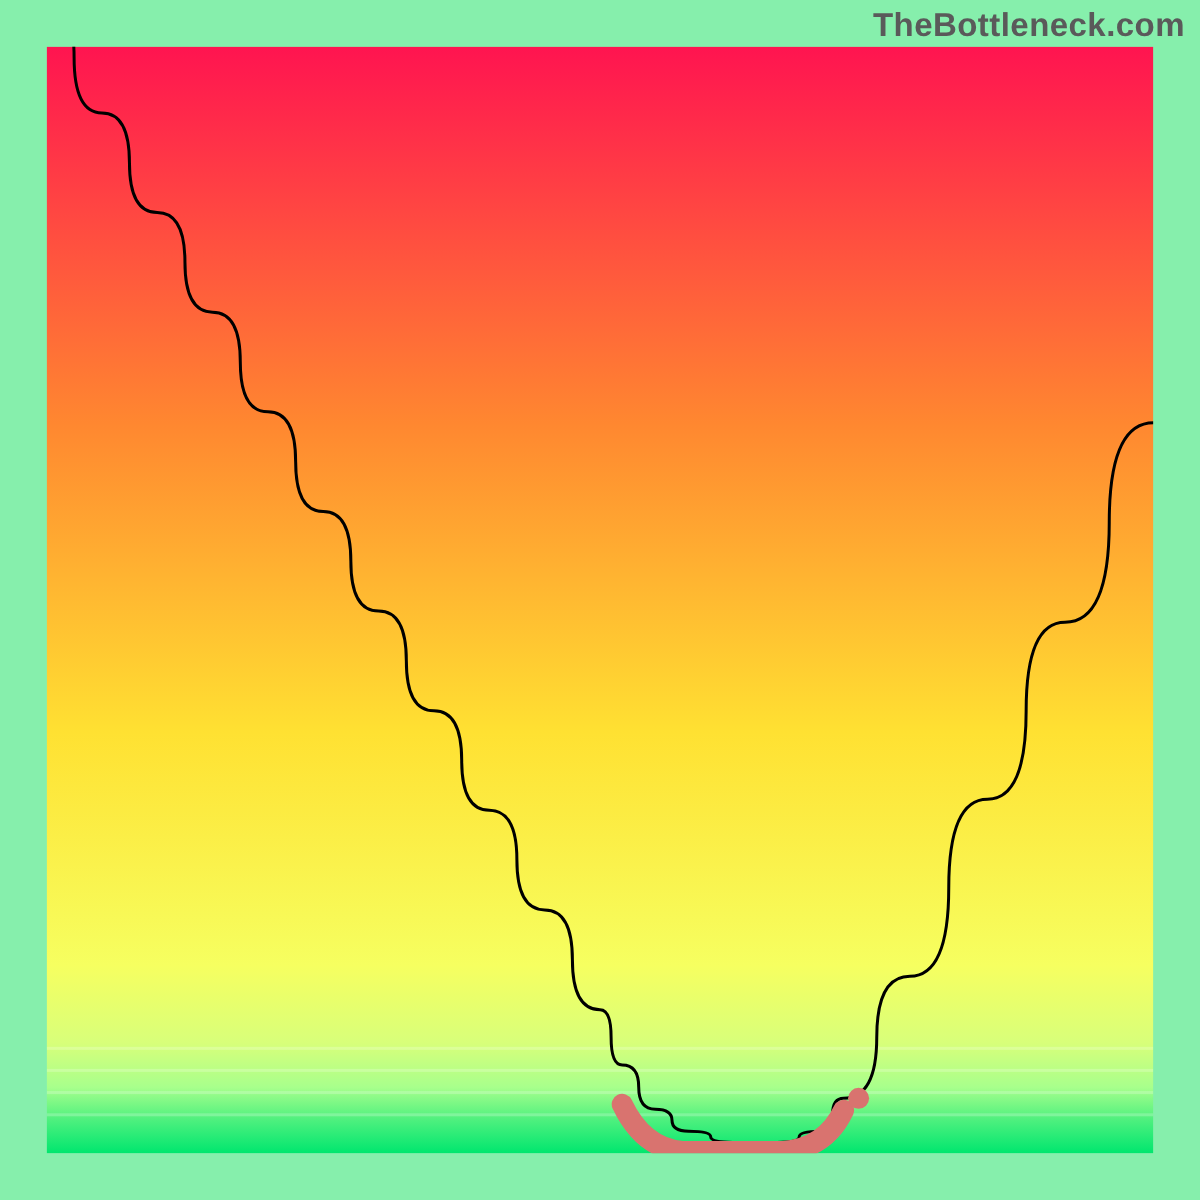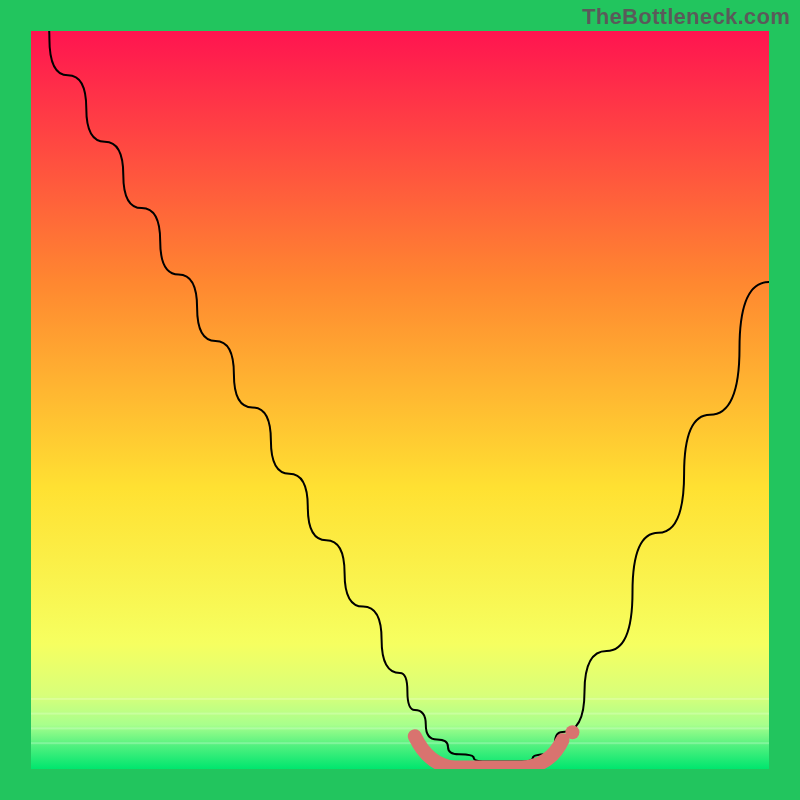--- a/index.html
+++ b/index.html
@@ -8,21 +8,21 @@
     width: 800px;
     height: 800px;
     background: #000;
     overflow: hidden;
     font-family: Arial, Helvetica, sans-serif;
   }
   .frame {
     position: relative;
     width: 800px;
     height: 800px;
-    background: #22c55e;
+    background: #86efac;
   }
   .watermark {
     position: absolute;
     top: 4px;
     right: 10px;
     color: #5a5a5a;
     font-size: 22px;
     font-weight: 600;
     letter-spacing: 0.3px;
     z-index: 20;

